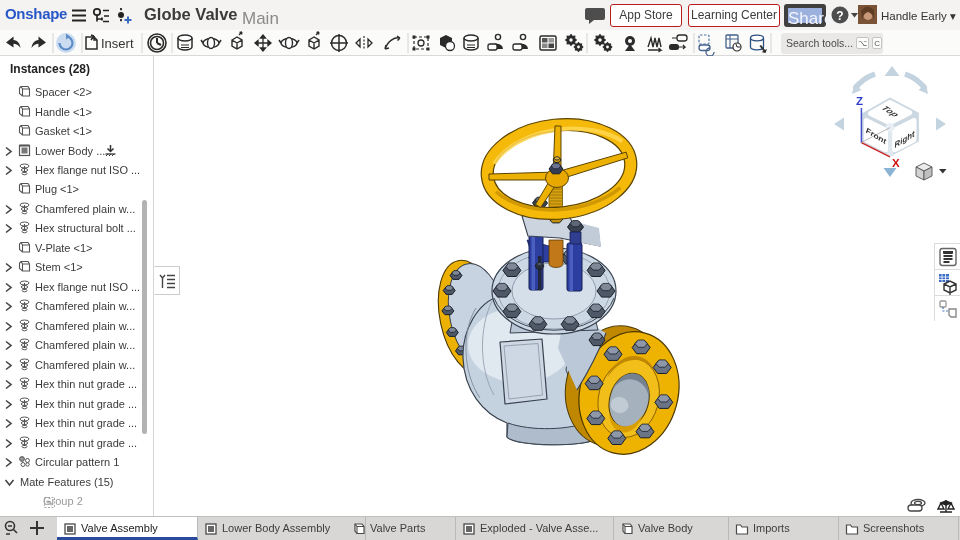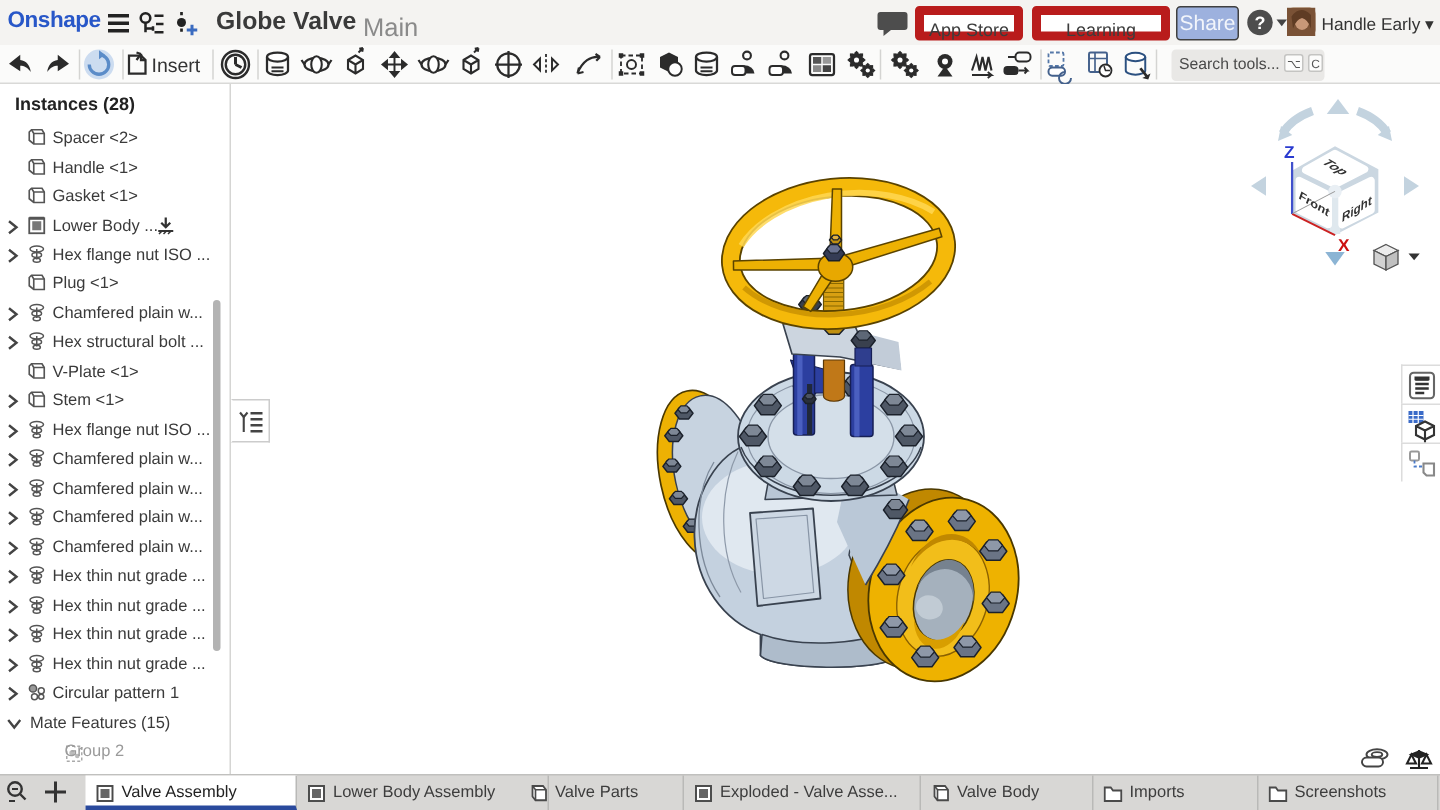--- a/index.html
+++ b/index.html
@@ -2,24 +2,24 @@
 <html><head>
 <meta charset="utf-8">
 <style>
 * { margin:0; padding:0; box-sizing:border-box; }
 html,body { width:960px; height:540px; overflow:hidden; font-family:"Liberation Sans", sans-serif; background:#fff; }
 #app { position:relative; width:960px; height:540px; }
 #topbar { position:absolute; left:0; top:0; width:960px; height:30px; background:#f4f3f1; }
 #logo { position:absolute; left:5px; top:5px; font-size:15px; font-weight:bold; color:#2857c8; letter-spacing:-0.3px; }
 #doctitle { position:absolute; left:144px; top:5px; font-size:16.5px; font-weight:bold; color:#3a3a3a; }
 #docver { position:absolute; left:242px; top:9px; font-size:17px; color:#8a8a8a; }
-.btn { position:absolute; top:4px; height:23px; background:#fff; border:6px solid #b91c1c; border-radius:3px; font-size:12px; color:#3c3c3c; text-align:center; line-height:21px; }
+.btn { position:absolute; top:4px; height:23px; background:#fff; border:1px solid #b91c1c; border-radius:3px; font-size:12px; color:#3c3c3c; text-align:center; line-height:21px; }
 #btn-app { left:610px; width:72px; }
 #btn-learn { left:688px; width:92px; }
-#btn-share { left:784px; width:42px; background:#9db1de; border:1px solid #404040; color:#f2f5fb; font-size:14px; }
+#btn-share { left:784px; width:42px; background:#9db1de; border:4px solid #404040; color:#f2f5fb; font-size:17px; }
 #username { position:absolute; left:881px; top:9px; font-size:11.5px; color:#333; white-space:nowrap; }
 #avatar { position:absolute; left:858px; top:5px; width:19px; height:19px; border-radius:4px; background:linear-gradient(140deg,#c09a70 0%,#9a6a42 45%,#6e4226 100%); }
 #toolbar { position:absolute; left:0; top:30px; width:960px; height:26px; background:#fbfbfa; border-bottom:1px solid #d9d9d7; }
 #inserttxt { position:absolute; left:101px; top:36px; font-size:13px; color:#333; }
 #searchbox { position:absolute; left:781px; top:33px; width:102px; height:21px; background:#e9e8e6; border-radius:3px; font-size:10.5px; color:#4a4a4a; padding-left:5px; line-height:21px; white-space:nowrap; overflow:hidden; }
 .key { display:inline-block; height:12px; min-width:9px; background:#fcfcfb; border:1px solid #c4c4c2; border-radius:2px; font-size:8px; color:#555; text-align:center; line-height:11px; vertical-align:1px; padding:0 1px; }
 #leftpanel { position:absolute; left:0; top:56px; width:154px; height:460px; background:#fff; border-right:1px solid #d5d5d3; }
 #inst-hdr { position:absolute; left:10px; top:62px; font-size:12px; font-weight:bold; color:#222; }
 .row { position:absolute; left:0; width:150px; height:19px; font-size:11px; color:#3a3a3a; }
 .row .txt { position:absolute; top:3px; white-space:nowrap; }

